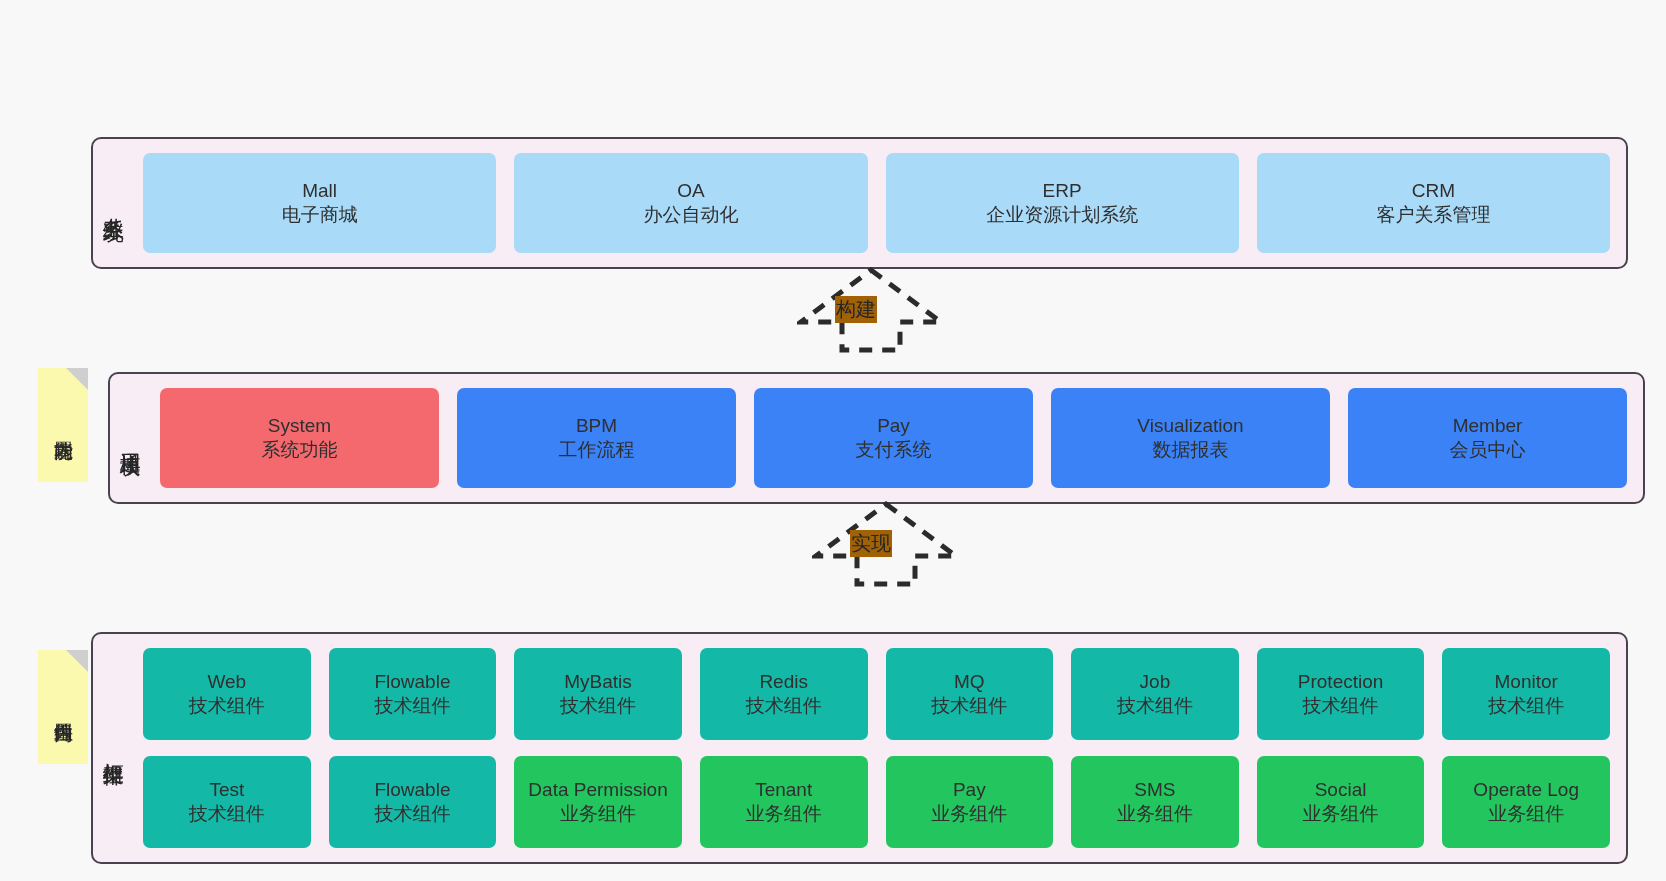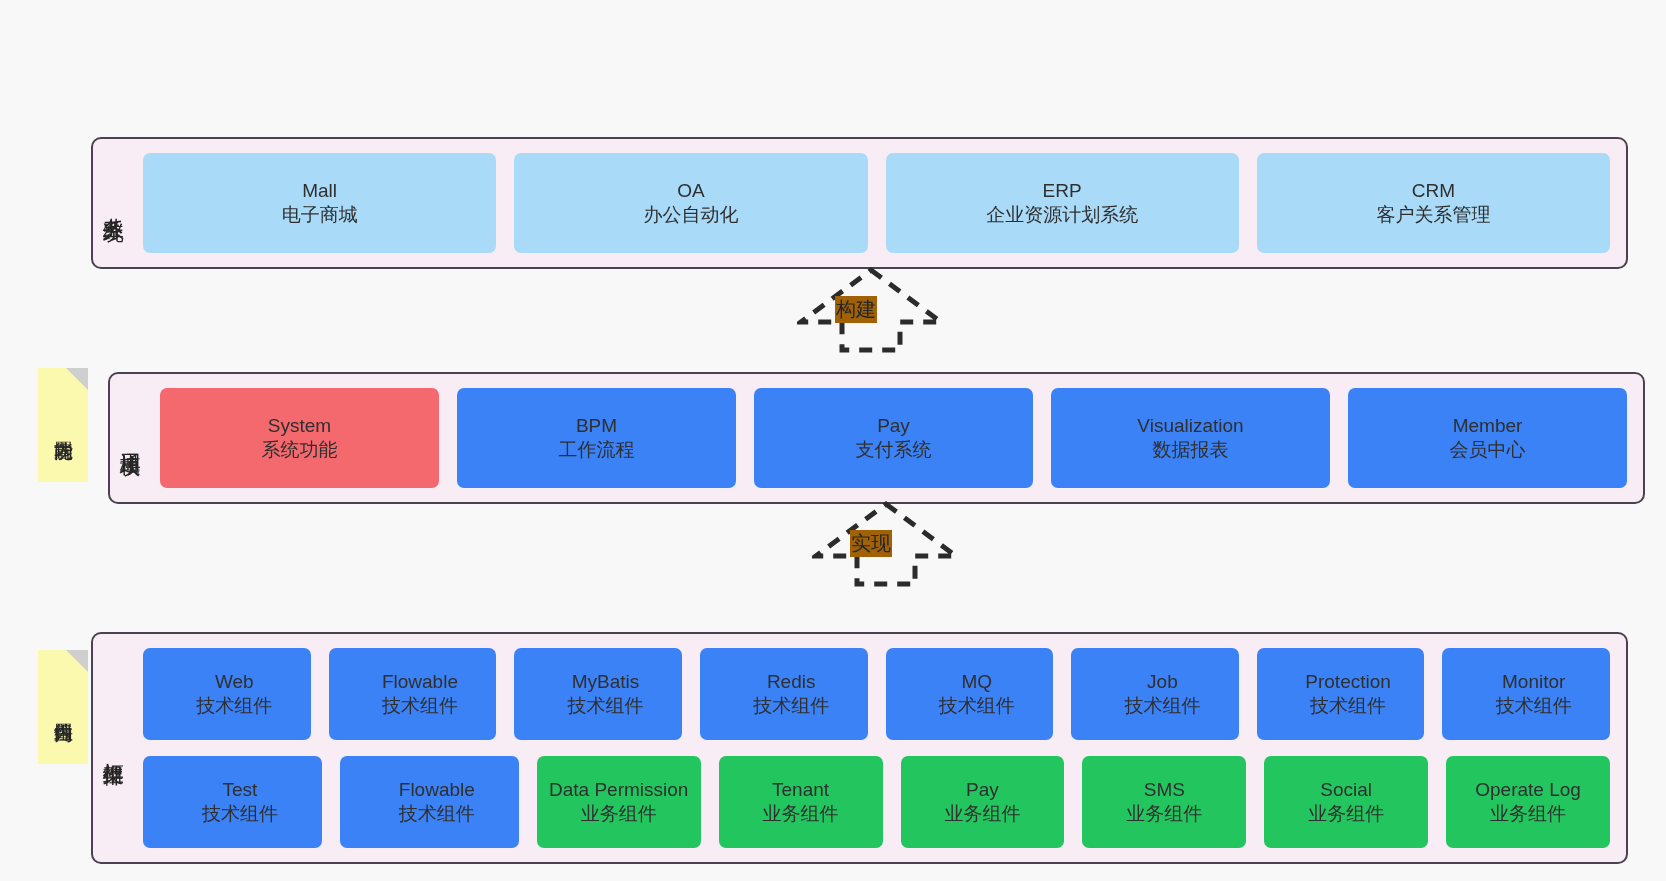--- a/index.html
+++ b/index.html
@@ -94,21 +94,21 @@
   }
   .card .cn {
     display: block;
     white-space: nowrap;
   }
   .card.wrap .en { white-space: normal; }
 
   .c-blue       { background: #a9daf8; }
   .c-red        { background: #f4696e; }
   .c-pink       { background: #3b82f6; }
-  .c-green      { background: #3b82f6; padding-left: 21px; }
+  .c-green      { background: #14b8a6; }
   .c-lightgreen { background: #22c55e; }
 
   
   .sticky {
     position: absolute;
     background: #fbf9ae;
     width: 50px;
     display: flex;
     align-items: center;
     justify-content: center;

